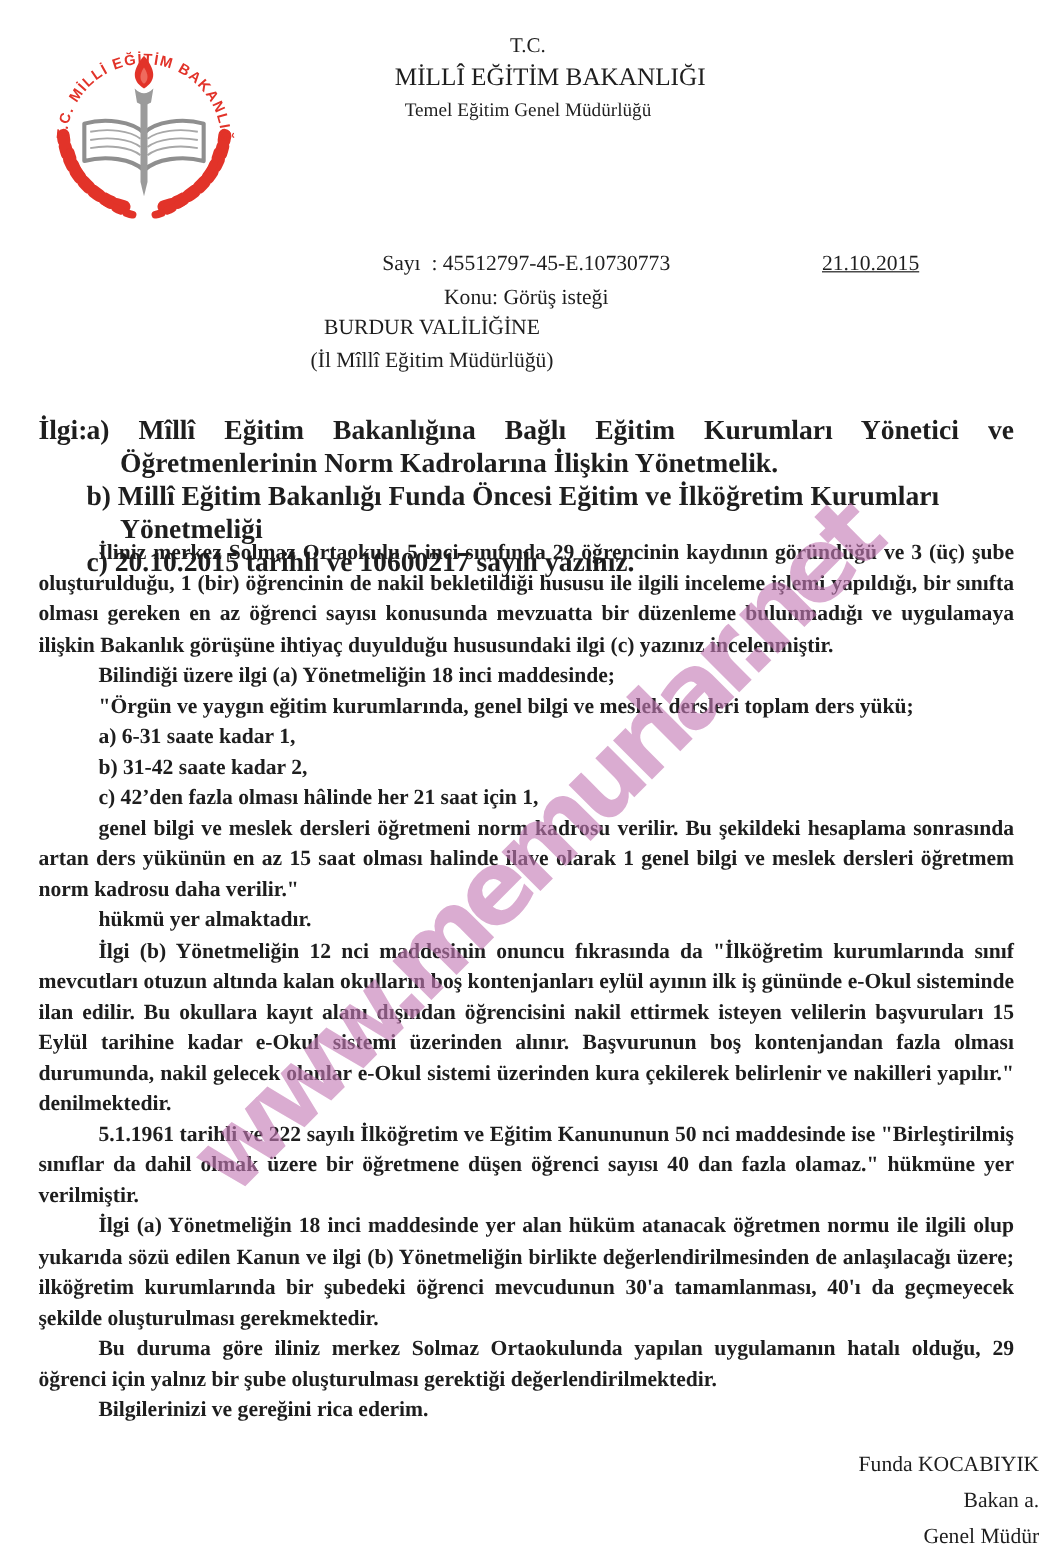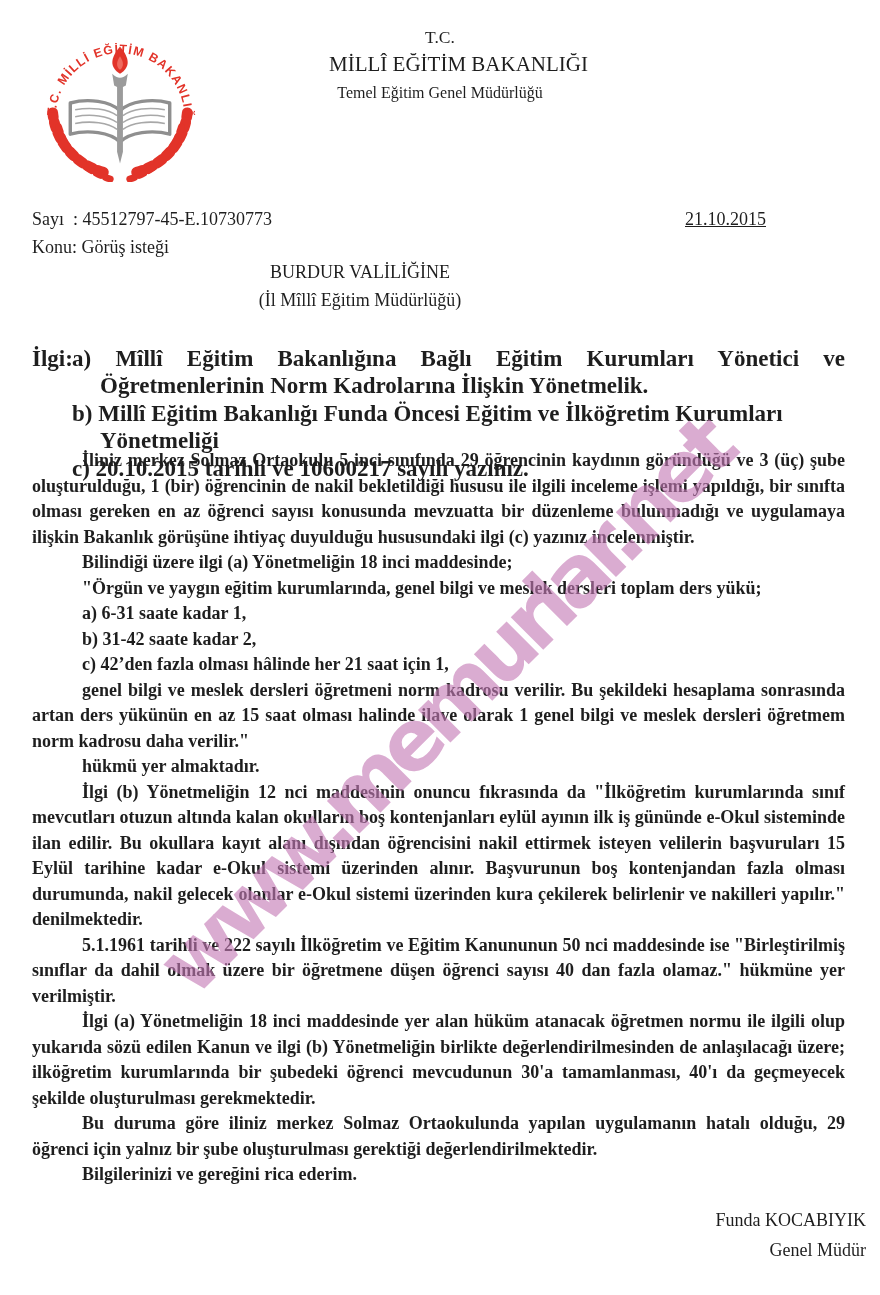--- a/index.html
+++ b/index.html
@@ -10,21 +10,21 @@
     color:#1e1e1e;
   }
   
   .logo { position:absolute; left:42px; top:24px; width:156px; height:158px; }
   .header-block { position:absolute; left:0; top:25px; width:880px; text-align:center; }
   .hdr1 { font-size:17.5px; line-height:25px; }
   .hdr2 { font-size:21px;   line-height:29px;padding-left:37px; }
   .hdr3 { font-size:16px; line-height:28px; }
   
   .meta { position:absolute; left:32px; top:205px; width:813px; font-size:18px; }
-  .meta-row { position:relative; height:28px; line-height:28px; }
+  .meta-row { position:relative; height:28px; line-height:28px;text-align:center; }
   .sayi-label { display:inline-block; }
   .sayi-value { display:inline-block; margin-left:9px; }
   .doc-date { position:absolute; left:653px; top:0;text-decoration:underline; }
   
   .recipient { position:absolute; left:0; top:258px; width:720px; text-align:center; font-size:18px; }
   .recipient div { line-height:28px; }
   
   .ilgi { position:absolute; left:32px; top:345px; width:813px; font-size:23px; line-height:27.4px; display:flex;font-weight:bold; }
   .ilgi-label { width:40px; flex:0 0 40px; }
   .ilgi-items { flex:1; }
@@ -127,20 +127,21 @@
     <p>hükmü yer almaktadır.</p>
     <p class="just">İlgi (b) Yönetmeliğin 12 nci maddesinin onuncu fıkrasında da "İlköğretim kurumlarında sınıf mevcutları otuzun altında kalan okulların boş kontenjanları eylül ayının ilk iş gününde e-Okul sisteminde ilan edilir. Bu okullara kayıt alanı dışından öğrencisini nakil ettirmek isteyen velilerin başvuruları 15 Eylül tarihine kadar e-Okul sistemi üzerinden alınır.  Başvurunun boş kontenjandan fazla olması durumunda, nakil gelecek olanlar e-Okul sistemi üzerinden kura çekilerek belirlenir ve nakilleri yapılır." denilmektedir.</p>
     <p class="just">5.1.1961 tarihli ve 222 sayılı İlköğretim ve Eğitim Kanununun 50 nci maddesinde ise "Birleştirilmiş sınıflar da dahil olmak üzere bir öğretmene düşen öğrenci sayısı 40 dan fazla olamaz." hükmüne yer verilmiştir.</p>
     <p class="just">İlgi (a) Yönetmeliğin 18 inci maddesinde yer alan hüküm atanacak öğretmen normu ile ilgili olup yukarıda sözü edilen Kanun ve ilgi (b) Yönetmeliğin birlikte değerlendirilmesinden de anlaşılacağı üzere; ilköğretim kurumlarında bir şubedeki öğrenci mevcudunun 30'a tamamlanması, 40'ı da geçmeyecek şekilde oluşturulması gerekmektedir.</p>
     <p class="just">Bu duruma göre iliniz merkez Solmaz Ortaokulunda yapılan uygulamanın hatalı olduğu, 29 öğrenci için yalnız bir şube oluşturulması gerektiği değerlendirilmektedir.</p>
     <p>Bilgilerinizi ve gereğini rica ederim.</p>
   </div>
 
   <div class="signature">
     <div>Funda KOCABIYIK</div>
+    <div>Bakan a.</div>
     <div>Genel Müdür</div>
   </div>
 
   <div class="watermark">
     <span>www.memurlar.net</span>
   </div>
 
 </div>
 
 </body></html>

